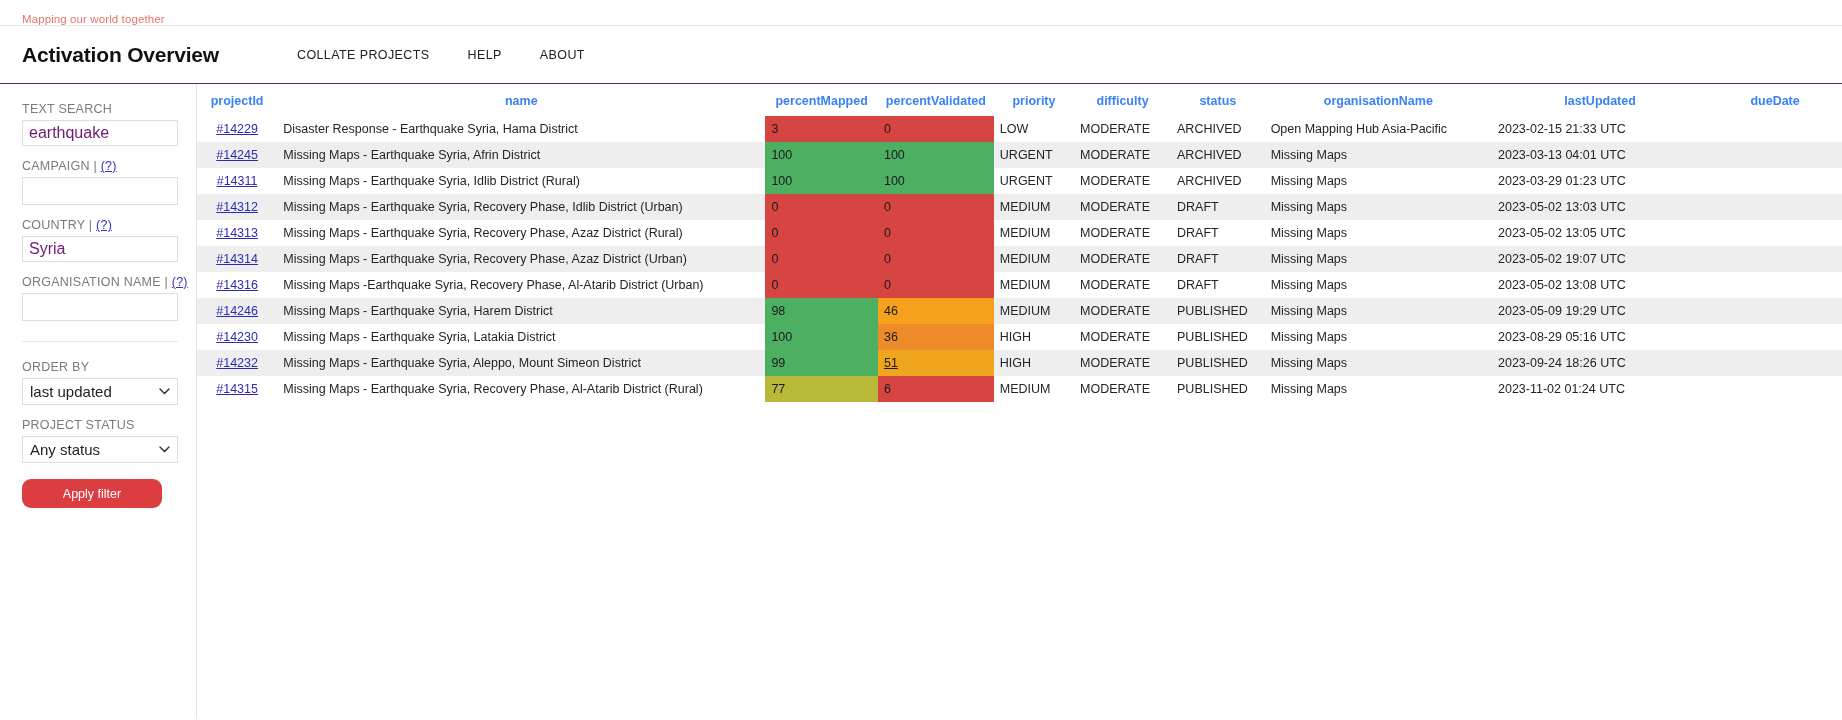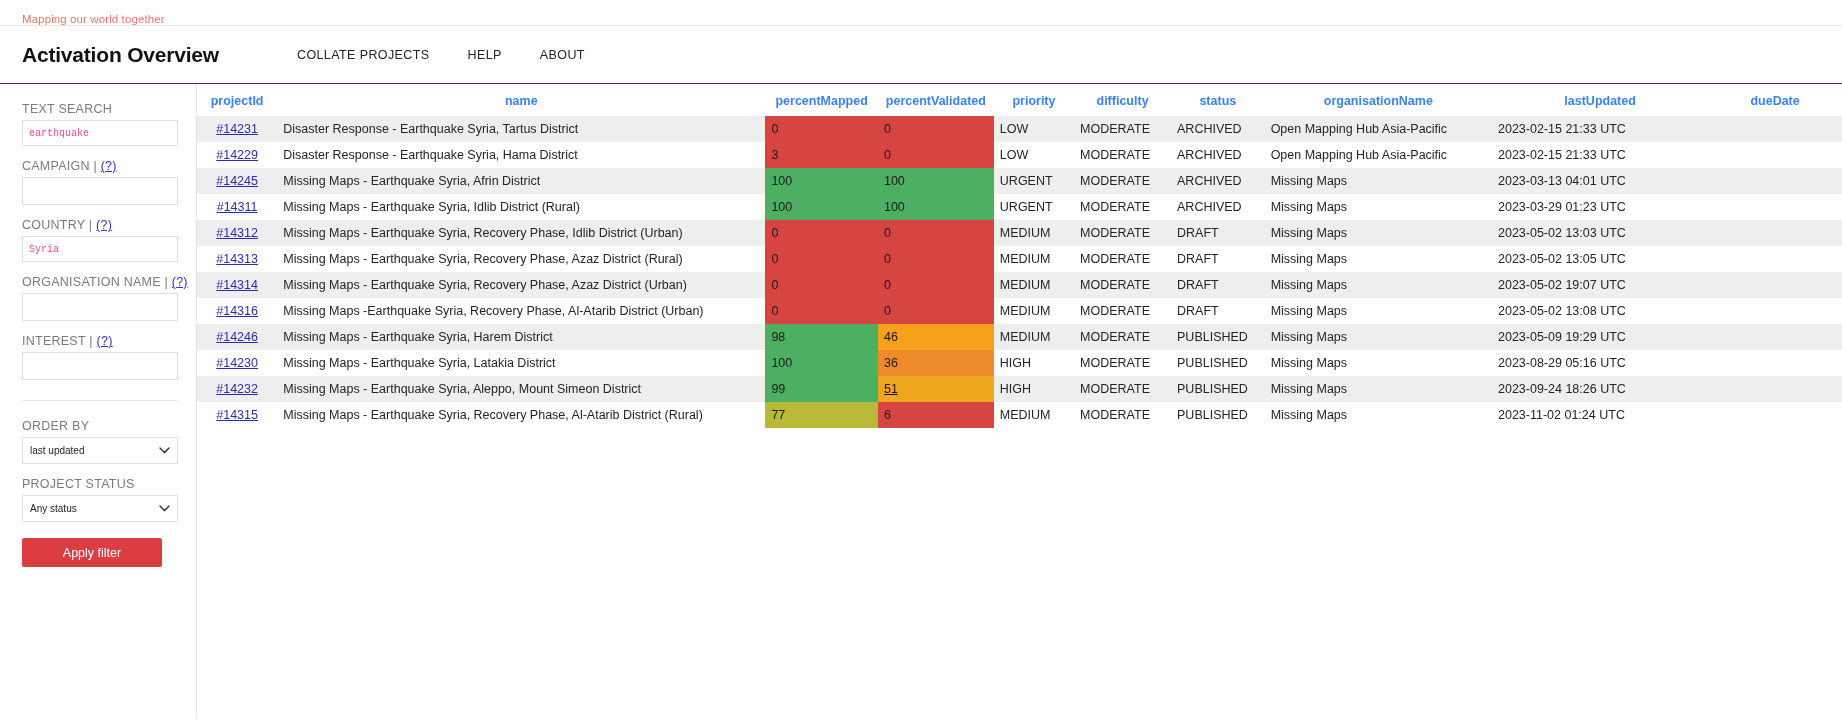--- a/index.html
+++ b/index.html
@@ -84,40 +84,40 @@
     color: #3232c8;
     text-decoration: underline;
     cursor: pointer;
   }
   .sep { color: #7b7b7b; }
   .text-input {
     width: 100%;
     height: 26px;
     border: 1px solid #dedede;
     background: #ffffff;
-    font-family: Liberation Mono, monospace;
-    font-size: 10px;
-    color: #ec4899;
+    font-family: Liberation Sans, sans-serif;
+    font-size: 16px;
+    color: #701a75;
     padding: 0 6px;
     outline: none;
     border-radius: 0;
   }
   .text-input.tall { height: 28px; }
   .divider {
     border: 0;
     border-top: 1px solid #e6e6e6;
     margin: 20px 18px 18px 22px;
   }
   .select-wrap { position: relative; }
   .select-box {
     width: 100%;
     height: 27px;
     border: 1px solid #dedede;
     background: #ffffff;
-    font-size: 10px;
+    font-size: 15px;
     color: #232323;
     padding: 0 22px 0 7px;
     display: flex;
     align-items: center;
     cursor: pointer;
   }
   .chev {
     position: absolute;
     right: 8px; top: 0; height: 27px;
     display: flex; align-items: center;
@@ -128,21 +128,21 @@
     display: block;
     width: 140px;
     margin: 16px 0 0 22px;
     height: 29px;
     background: #dc3d41;
     border: none;
     color: #ffffff;
     font-family: "Liberation Sans", sans-serif;
     font-size: 12.5px;
     cursor: pointer;
-    border-radius: 2px;
+    border-radius: 9px;
   }
 
   
   .content {
     flex: 1 1 auto;
     padding: 0;
     overflow: hidden;
   }
   table.projects {
     width: 100%;
@@ -231,26 +231,20 @@
       <input class="text-input" type="text" value="Syria" style="">
     </div>
 
     <div class="field">
       <div class="field-label">
         <span>ORGANISATION NAME</span><span class="sep"> | </span><a class="help-link" href="#">(?)</a>
       </div>
       <input class="text-input tall" type="text" value="" style="">
     </div>
 
-    <div class="field">
-      <div class="field-label">
-        <span>INTEREST</span><span class="sep"> | </span><a class="help-link" href="#">(?)</a>
-      </div>
-      <input class="text-input tall" type="text" value="" style="">
-    </div>
 
     <hr class="divider">
 
     <div class="field">
       <div class="field-label">ORDER BY</div>
       <div class="select-wrap">
         <div class="select-box">
           <span>last updated</span>
         </div>
         <span class="chev">
@@ -301,32 +295,20 @@
           <th>percentValidated</th>
           <th>priority</th>
           <th>difficulty</th>
           <th>status</th>
           <th>organisationName</th>
           <th>lastUpdated</th>
           <th>dueDate</th>
         </tr>
       </thead>
       <tbody id="tbody">
-          <tr class="odd">
-            <td class="cell-id"><a href="#">#14231</a></td>
-            <td class="cell-name">Disaster Response - Earthquake Syria, Tartus District</td>
-            <td class="cell-pct" style="background: rgb(214, 69, 65);">0</td>
-            <td class="cell-pct" style="background: rgb(214, 69, 65);">0</td>
-            <td class="cell-plain">LOW</td>
-            <td class="cell-plain">MODERATE</td>
-            <td class="cell-plain">ARCHIVED</td>
-            <td class="cell-plain">Open Mapping Hub Asia-Pacific</td>
-            <td class="cell-date">2023-02-15 21:33 UTC</td>
-            <td class="cell-date"></td>
-          </tr>
           <tr class="even">
             <td class="cell-id"><a href="#">#14229</a></td>
             <td class="cell-name">Disaster Response - Earthquake Syria, Hama District</td>
             <td class="cell-pct" style="background: rgb(214, 69, 65);">3</td>
             <td class="cell-pct" style="background: rgb(214, 69, 65);">0</td>
             <td class="cell-plain">LOW</td>
             <td class="cell-plain">MODERATE</td>
             <td class="cell-plain">ARCHIVED</td>
             <td class="cell-plain">Open Mapping Hub Asia-Pacific</td>
             <td class="cell-date">2023-02-15 21:33 UTC</td>

